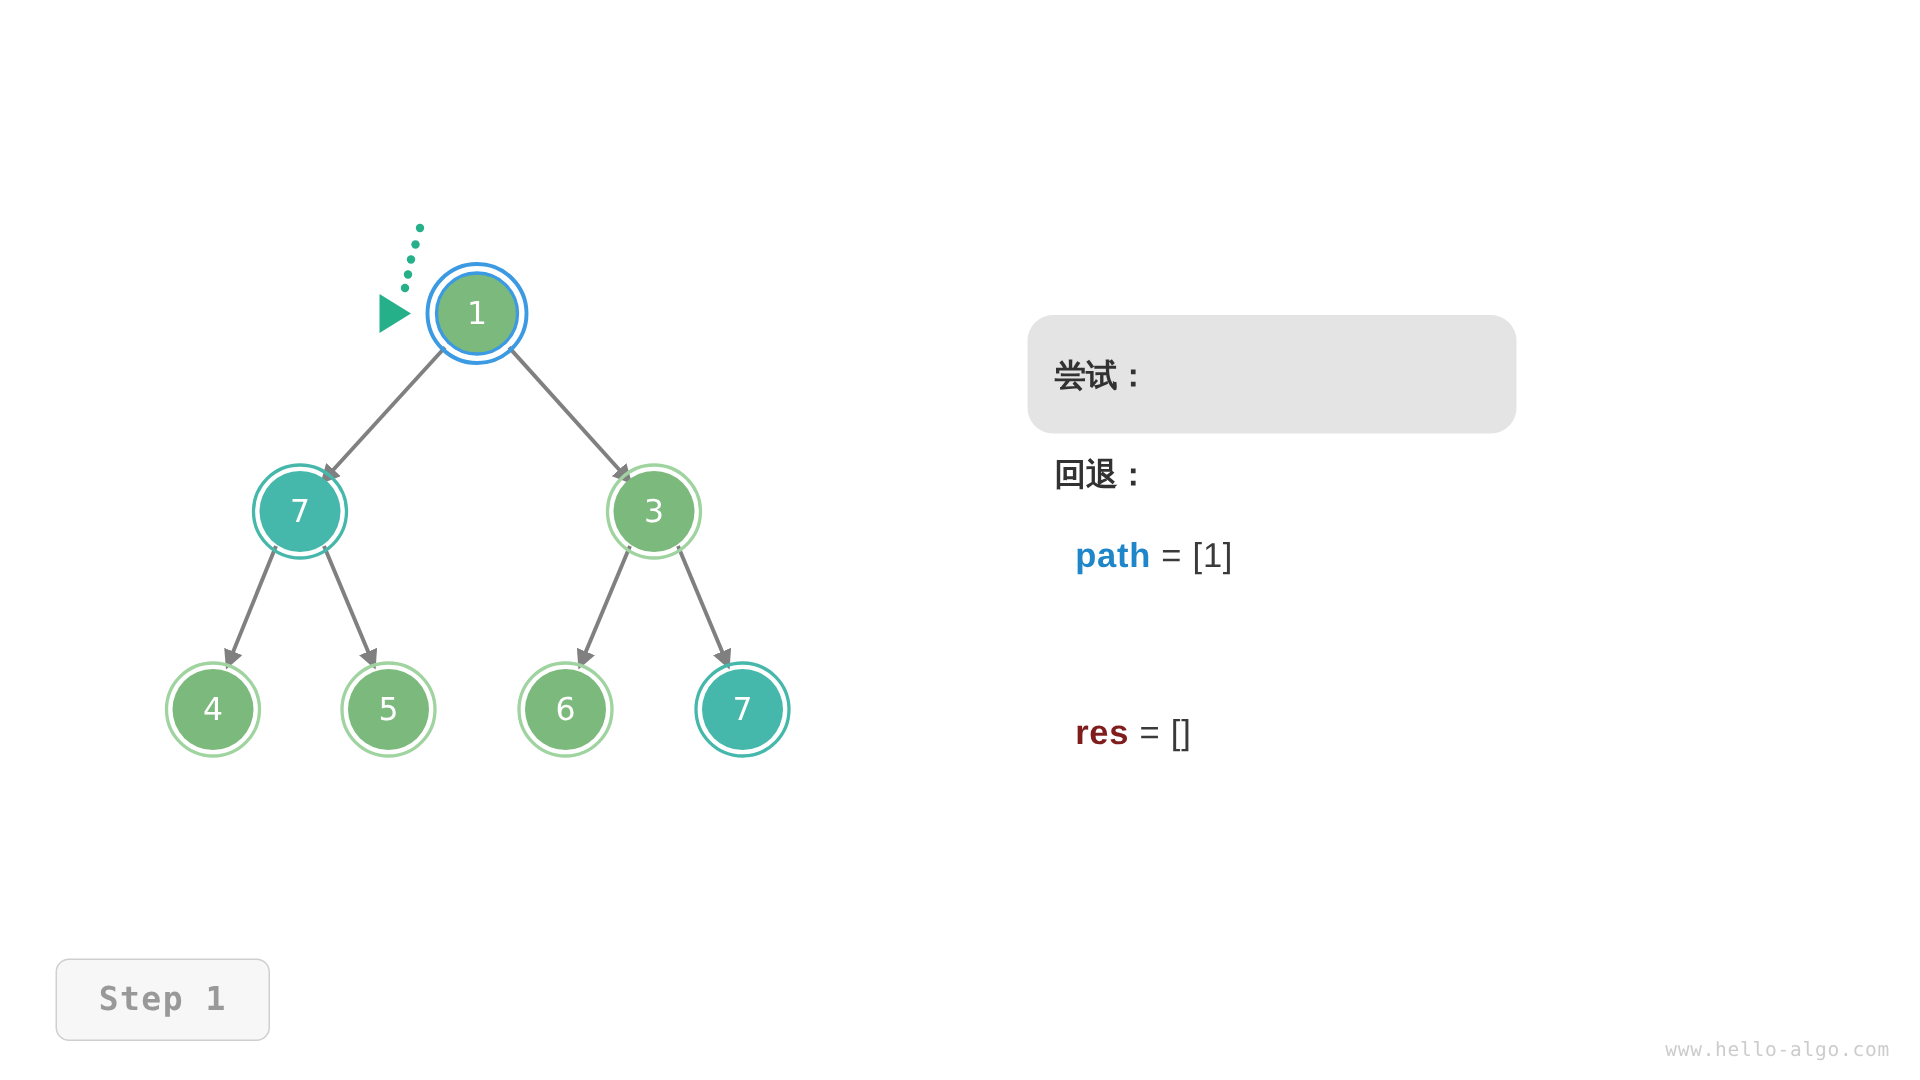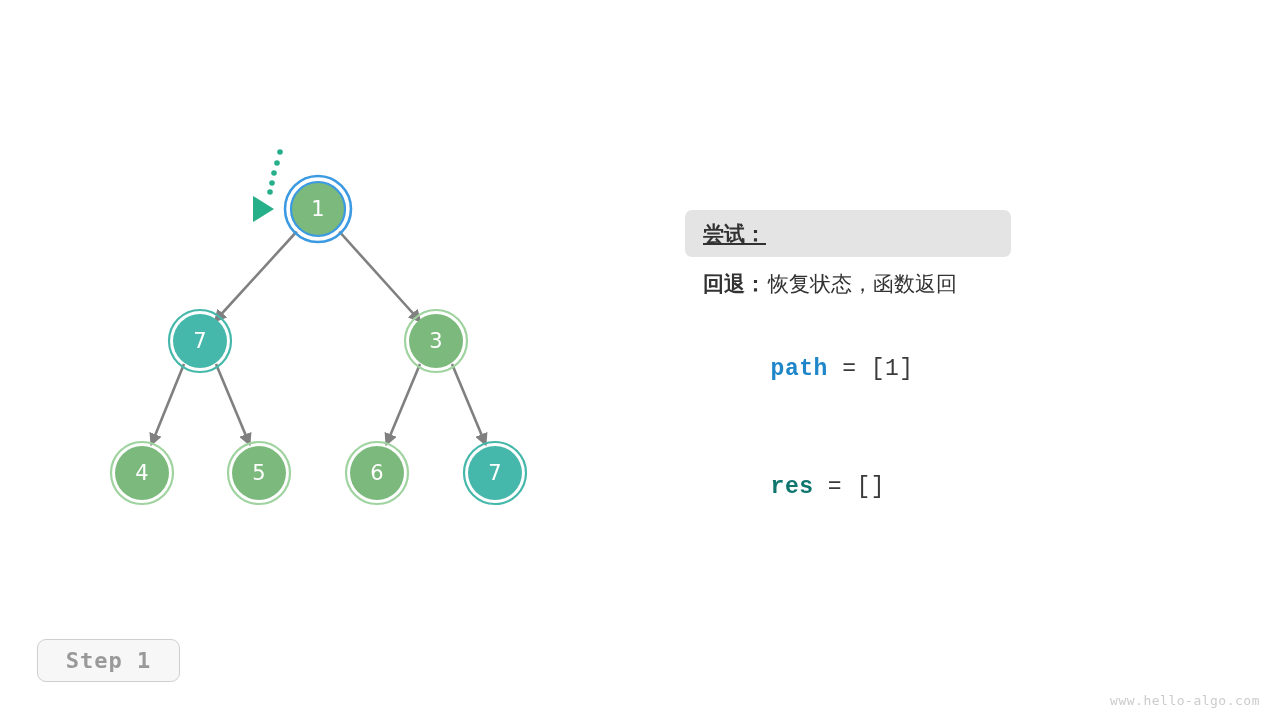--- a/index.html
+++ b/index.html
@@ -32,61 +32,60 @@
   .line-try, .line-back {
     height: 47px;
     display: flex;
     align-items: center;
     font-size: 21px;
     color: #323232;
     white-space: nowrap;
   }
   .line-try {
     background: #e4e4e4;
-    border-radius: 7px;
-    padding: 0 18px;
+    border-radius: 17px;
+    padding: 16px 18px;
     width: 290px;
     box-sizing: content-box;
-    text-decoration: underline;
   }
   .line-back {
     padding: 0 18px;
     margin-top: 3px;
     align-items: center;
   }
   .kw {
     font-weight: bold;
     margin-right: 2px;
   }
   .cn {
     font-family: "DejaVu Sans", sans-serif;
   }
 
   .varline {
     position: absolute;
-    left: 742px;
-    font-family: Liberation Mono, monospace;
+    left: 703px;
+    font-family: Liberation Sans, sans-serif;
     font-size: 23px;
     white-space: pre;
     letter-spacing: 0.5px;
   }
   .varline.path { top: 330px; }
   .varline.res  { top: 448px; }
 
   .vname-path { color: #1f87c9; font-weight: bold; }
-  .vname-res  { color: #0f766e; font-weight: bold; }
+  .vname-res  { color: #7f1d1d; font-weight: bold; }
   .vrest      { color: #3a3a3a; }
 
   
   .step-badge {
     position: absolute;
     left: 37px;
     top: 639px;
     width: 143px;
-    height: 43px;
+    height: 55px;
     border: 1.3px solid #cfcfcf;
     border-radius: 9px;
     background: #f7f7f7;
     display: flex;
     align-items: center;
     justify-content: center;
     font-family: "DejaVu Sans Mono", monospace;
     font-size: 22px;
     font-weight: bold;
     color: #999999;
@@ -190,21 +189,20 @@
 </svg>
 
 <div class="panel">
 
   <div class="line-try">
     <span class="kw cn">尝试：</span>
   </div>
 
   <div class="line-back">
     <span class="kw cn">回退：</span>
-    <span class="cn">恢复状态，函数返回</span>
   </div>
 
 </div>
 
 <div class="varline path">
   <span class="vname-path">path</span><span class="vrest"> = [1]</span>
 </div>
 
 <div class="varline res">
   <span class="vname-res">res</span><span class="vrest"> = []</span>

